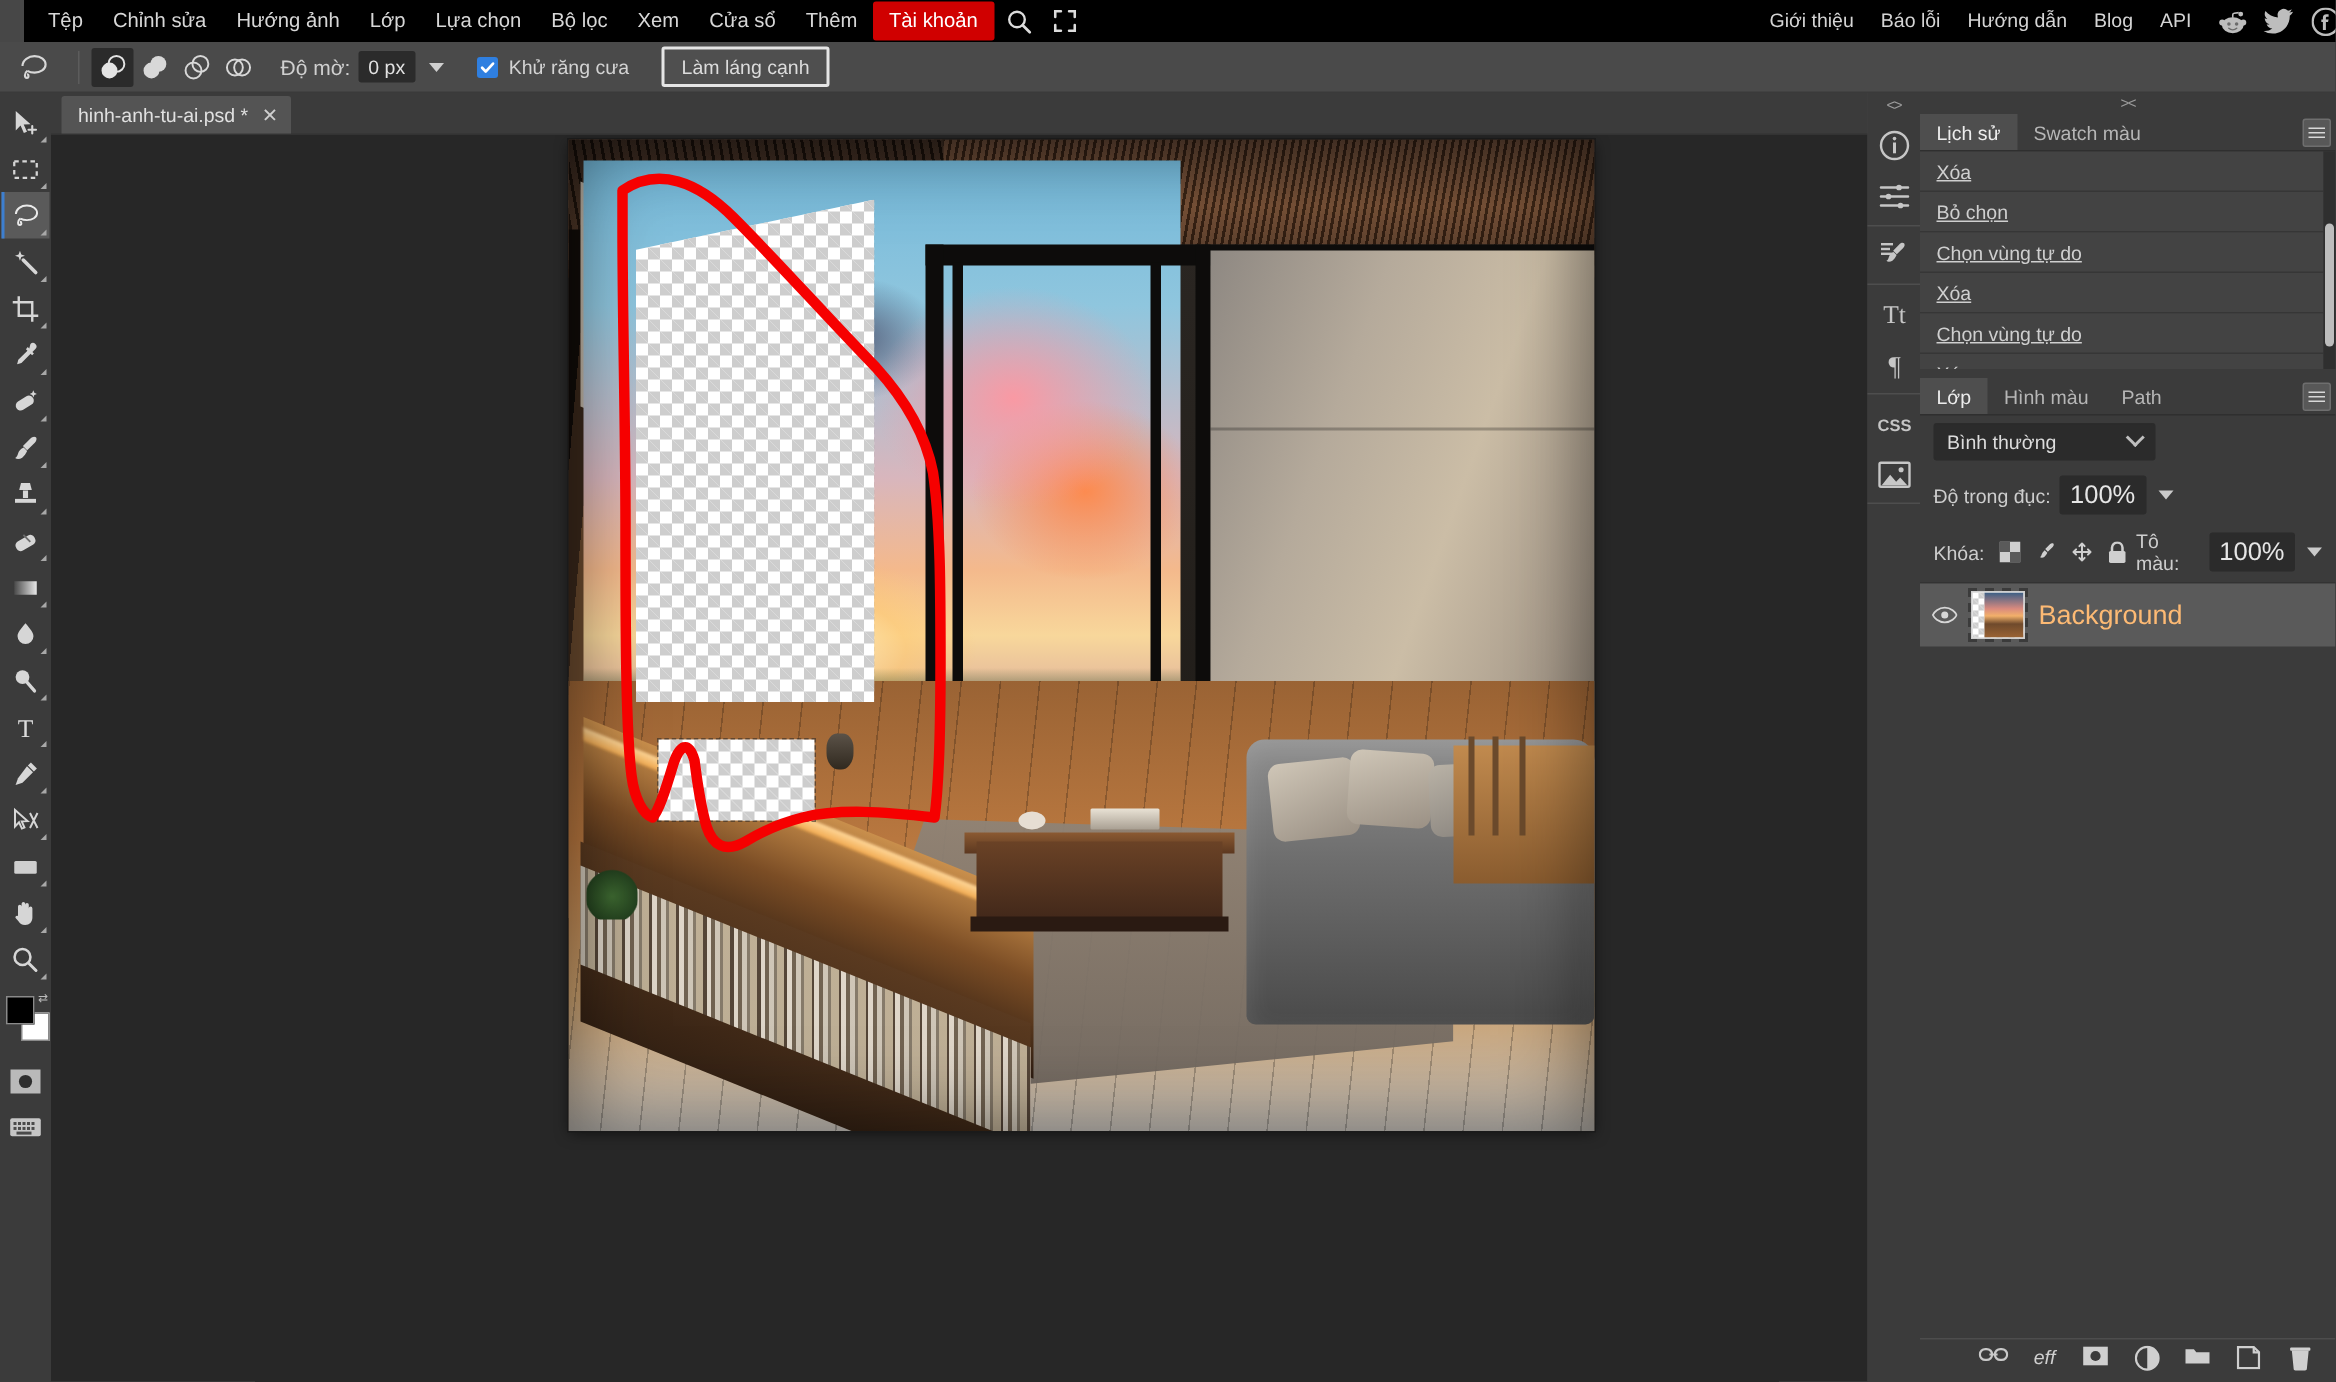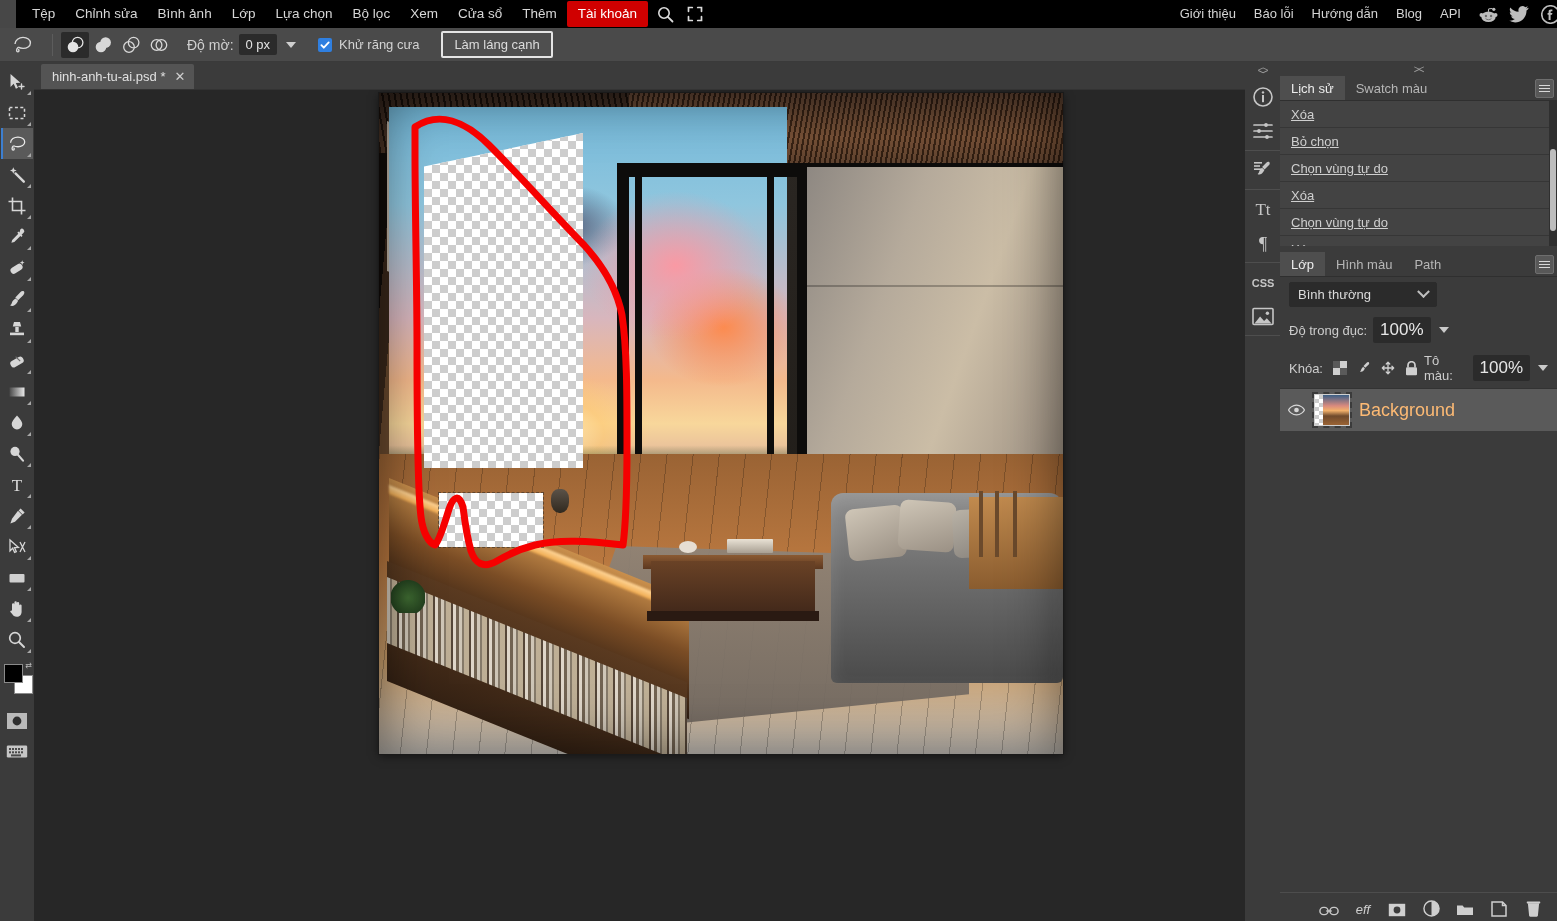--- a/index.html
+++ b/index.html
@@ -388,34 +388,34 @@
     outline: 2px dashed #3b3b3b;
   }
   .layer-name { font-size: 18px; color: #fdba74; }
 
   .layer-foot {
     position: absolute; left: 0; bottom: 0; width: 277px; height: 29px;
     background: #3b3b3b; border-top: 1px solid #4d4d4d;
     display: flex; align-items: center; justify-content: flex-end; gap: 14px;
     padding-right: 14px;
   }
-  .foot-btn { width: 20px; height: 20px; display: flex; align-items: flex-end; justify-content: center; cursor: default; }
+  .foot-btn { width: 20px; height: 20px; display: flex; align-items: flex-start; justify-content: center; cursor: default; }
   .foot-btn svg { display: block; }
   .foot-btn span { font-size: 13px; color: #cfcfcf; font-style: italic; }
 </style>
 </head>
 <body>
 
 <div id="app">
 
   <div class="menubar">
     <div class="menu-left">
       <div class="menu-item">Tệp</div>
       <div class="menu-item">Chỉnh sửa</div>
-      <div class="menu-item">Bình ảnh</div>
+      <div class="menu-item">Hướng ảnh</div>
       <div class="menu-item">Lớp</div>
       <div class="menu-item">Lựa chọn</div>
       <div class="menu-item">Bộ lọc</div>
       <div class="menu-item">Xem</div>
       <div class="menu-item">Cửa sổ</div>
       <div class="menu-item">Thêm</div>
       <div class="menu-item accent">Tài khoản</div>
       <div class="menu-icon-btn">
         <svg width="17" height="17" viewBox="0 0 17 17">
             <circle cx="7" cy="7" r="5.2" fill="none" stroke="#dcdcdc" stroke-width="1.6"></circle>

